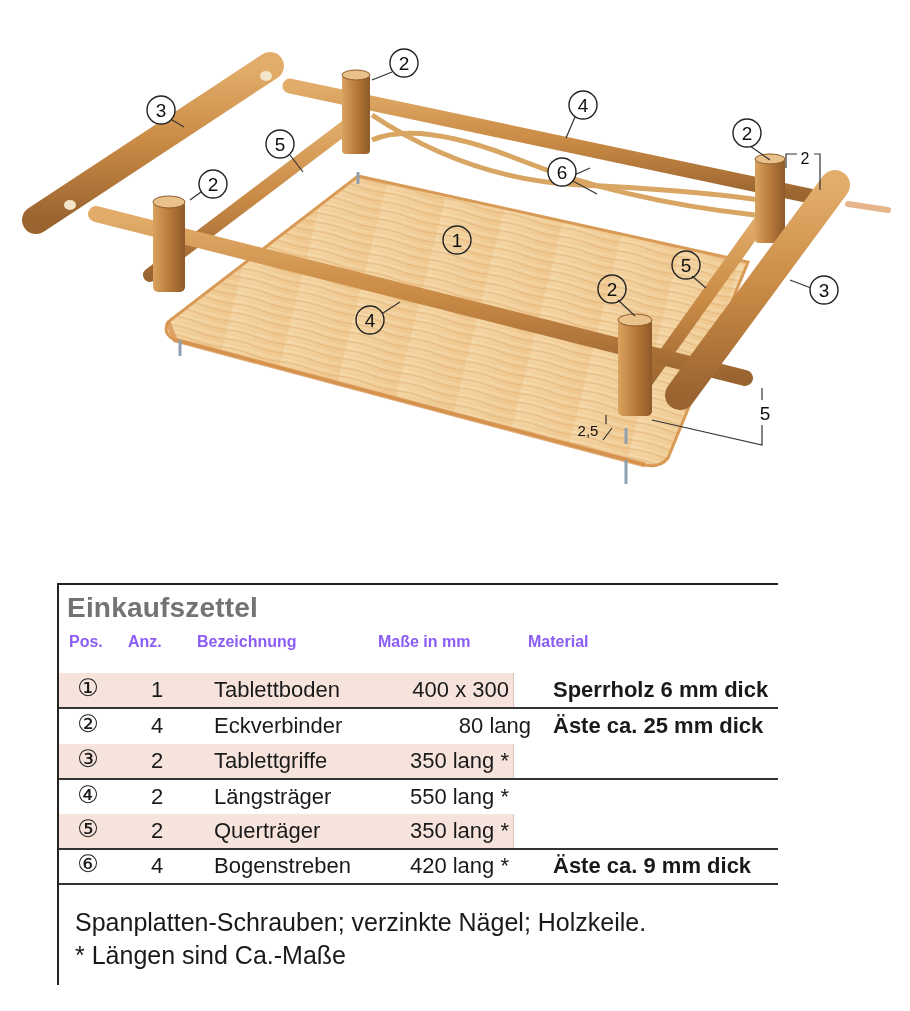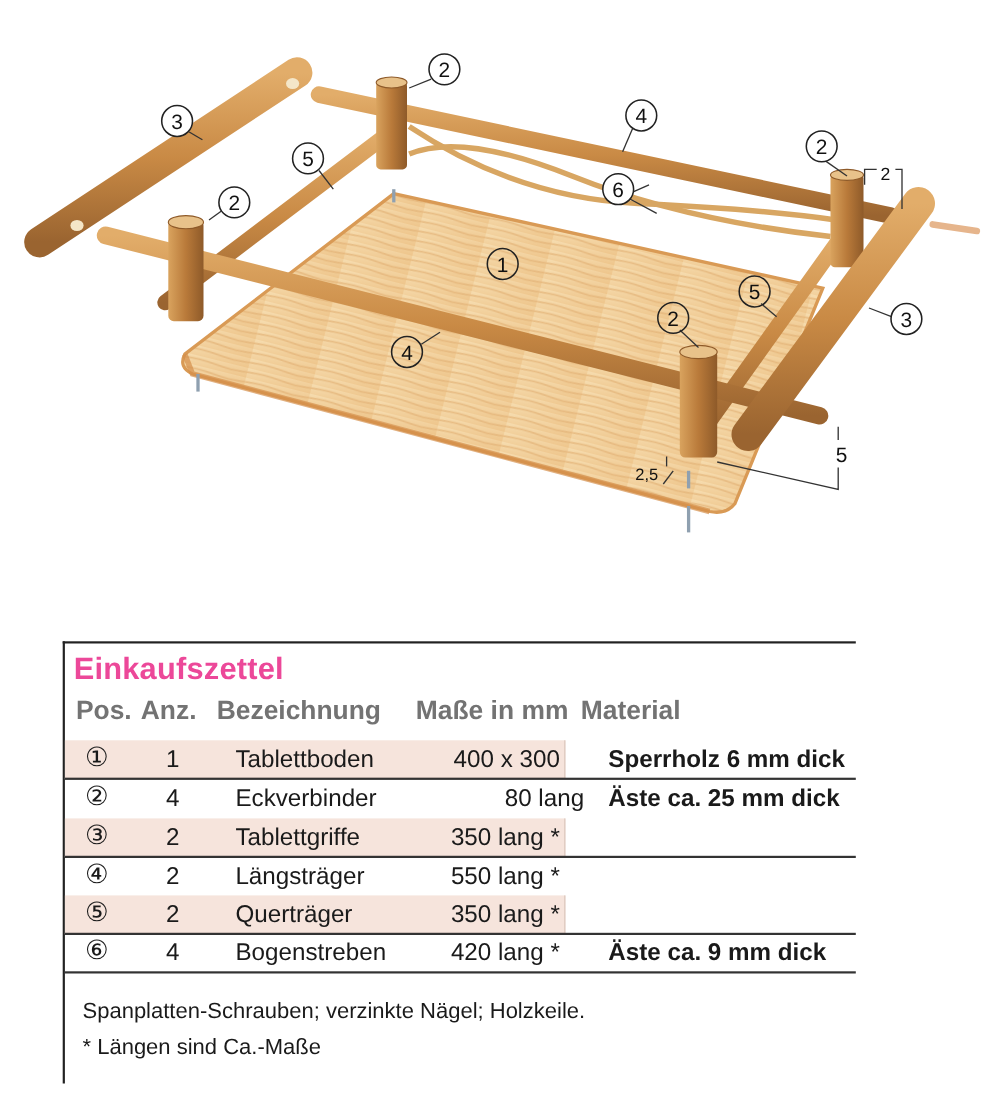--- a/index.html
+++ b/index.html
@@ -6,33 +6,33 @@
   body { width: 910px; height: 1011px; position: relative; overflow: hidden;
          font-family: "Liberation Sans", "DejaVu Sans", sans-serif; color: #1a1a1a; }
   #illustration { position: absolute; left: 0; top: 0; width: 910px; height: 520px; }
   .callout-text { font-family: "Liberation Sans", sans-serif; font-size: 19px; fill: #111; }
   .dim-text { font-family: "Liberation Sans", sans-serif; fill: #111; }
 
   #parts-list { position: absolute; left: 0; top: 0; width: 910px; height: 1011px; }
   .frame-left { position: absolute; left: 57px; top: 583px; width: 2px; height: 402px; background: #222; }
   .frame-top { position: absolute; left: 57px; top: 583px; width: 721px; height: 2px; background: #222; }
   .title { position: absolute; left: 67px; top: 592px; font-size: 28px; font-weight: bold;
-           color: #ec4899; letter-spacing: 0.2px; }
-  .header { position: absolute; top: 633px; font-size: 24px; font-weight: bold; color: #737373; }
+           color: #737373; letter-spacing: 0.2px; }
+  .header { position: absolute; top: 633px; font-size: 16px; font-weight: bold; color: #8b5cf6; }
   .row { position: absolute; left: 59px; width: 719px; height: 35px; }
   .row-shade { position: absolute; left: 0; top: 0; width: 455px; height: 100%;
                background: #f6e4dc; border-right: 1px solid #d9c3b8; border-bottom: 1px solid #d9c3b8; box-sizing: border-box; }
   .row-line { position: absolute; left: 0; width: 719px; height: 2px; background: #333; }
   .cell { position: absolute; top: 4px; font-size: 22px; color: #1a1a1a; white-space: nowrap; }
   .pos { left: 14px; width: 30px; text-align: center; font-size: 24px; top: 1px; }
   .anz { left: 88px; width: 20px; text-align: center; }
   .bez { left: 140px; margin-left: 15px; }
   .mass { left: 300px; width: 150px; text-align: right; }
   .mat { left: 494px; font-weight: bold; }
-  .footer { position: absolute; left: 75px; font-size: 20px; color: #1a1a1a; }
+  .footer { position: absolute; left: 75px; font-size: 25px; color: #1a1a1a; }
 </style>
 </head>
 <body>
 
 <svg id="illustration" viewBox="0 0 910 520" xmlns="http://www.w3.org/2000/svg">
   <defs>
     <linearGradient id="boardGrad" x1="0" y1="0" x2="1" y2="1">
       <stop offset="0" stop-color="#f6dcaf"></stop>
       <stop offset="1" stop-color="#eec58b"></stop>
     </linearGradient>

